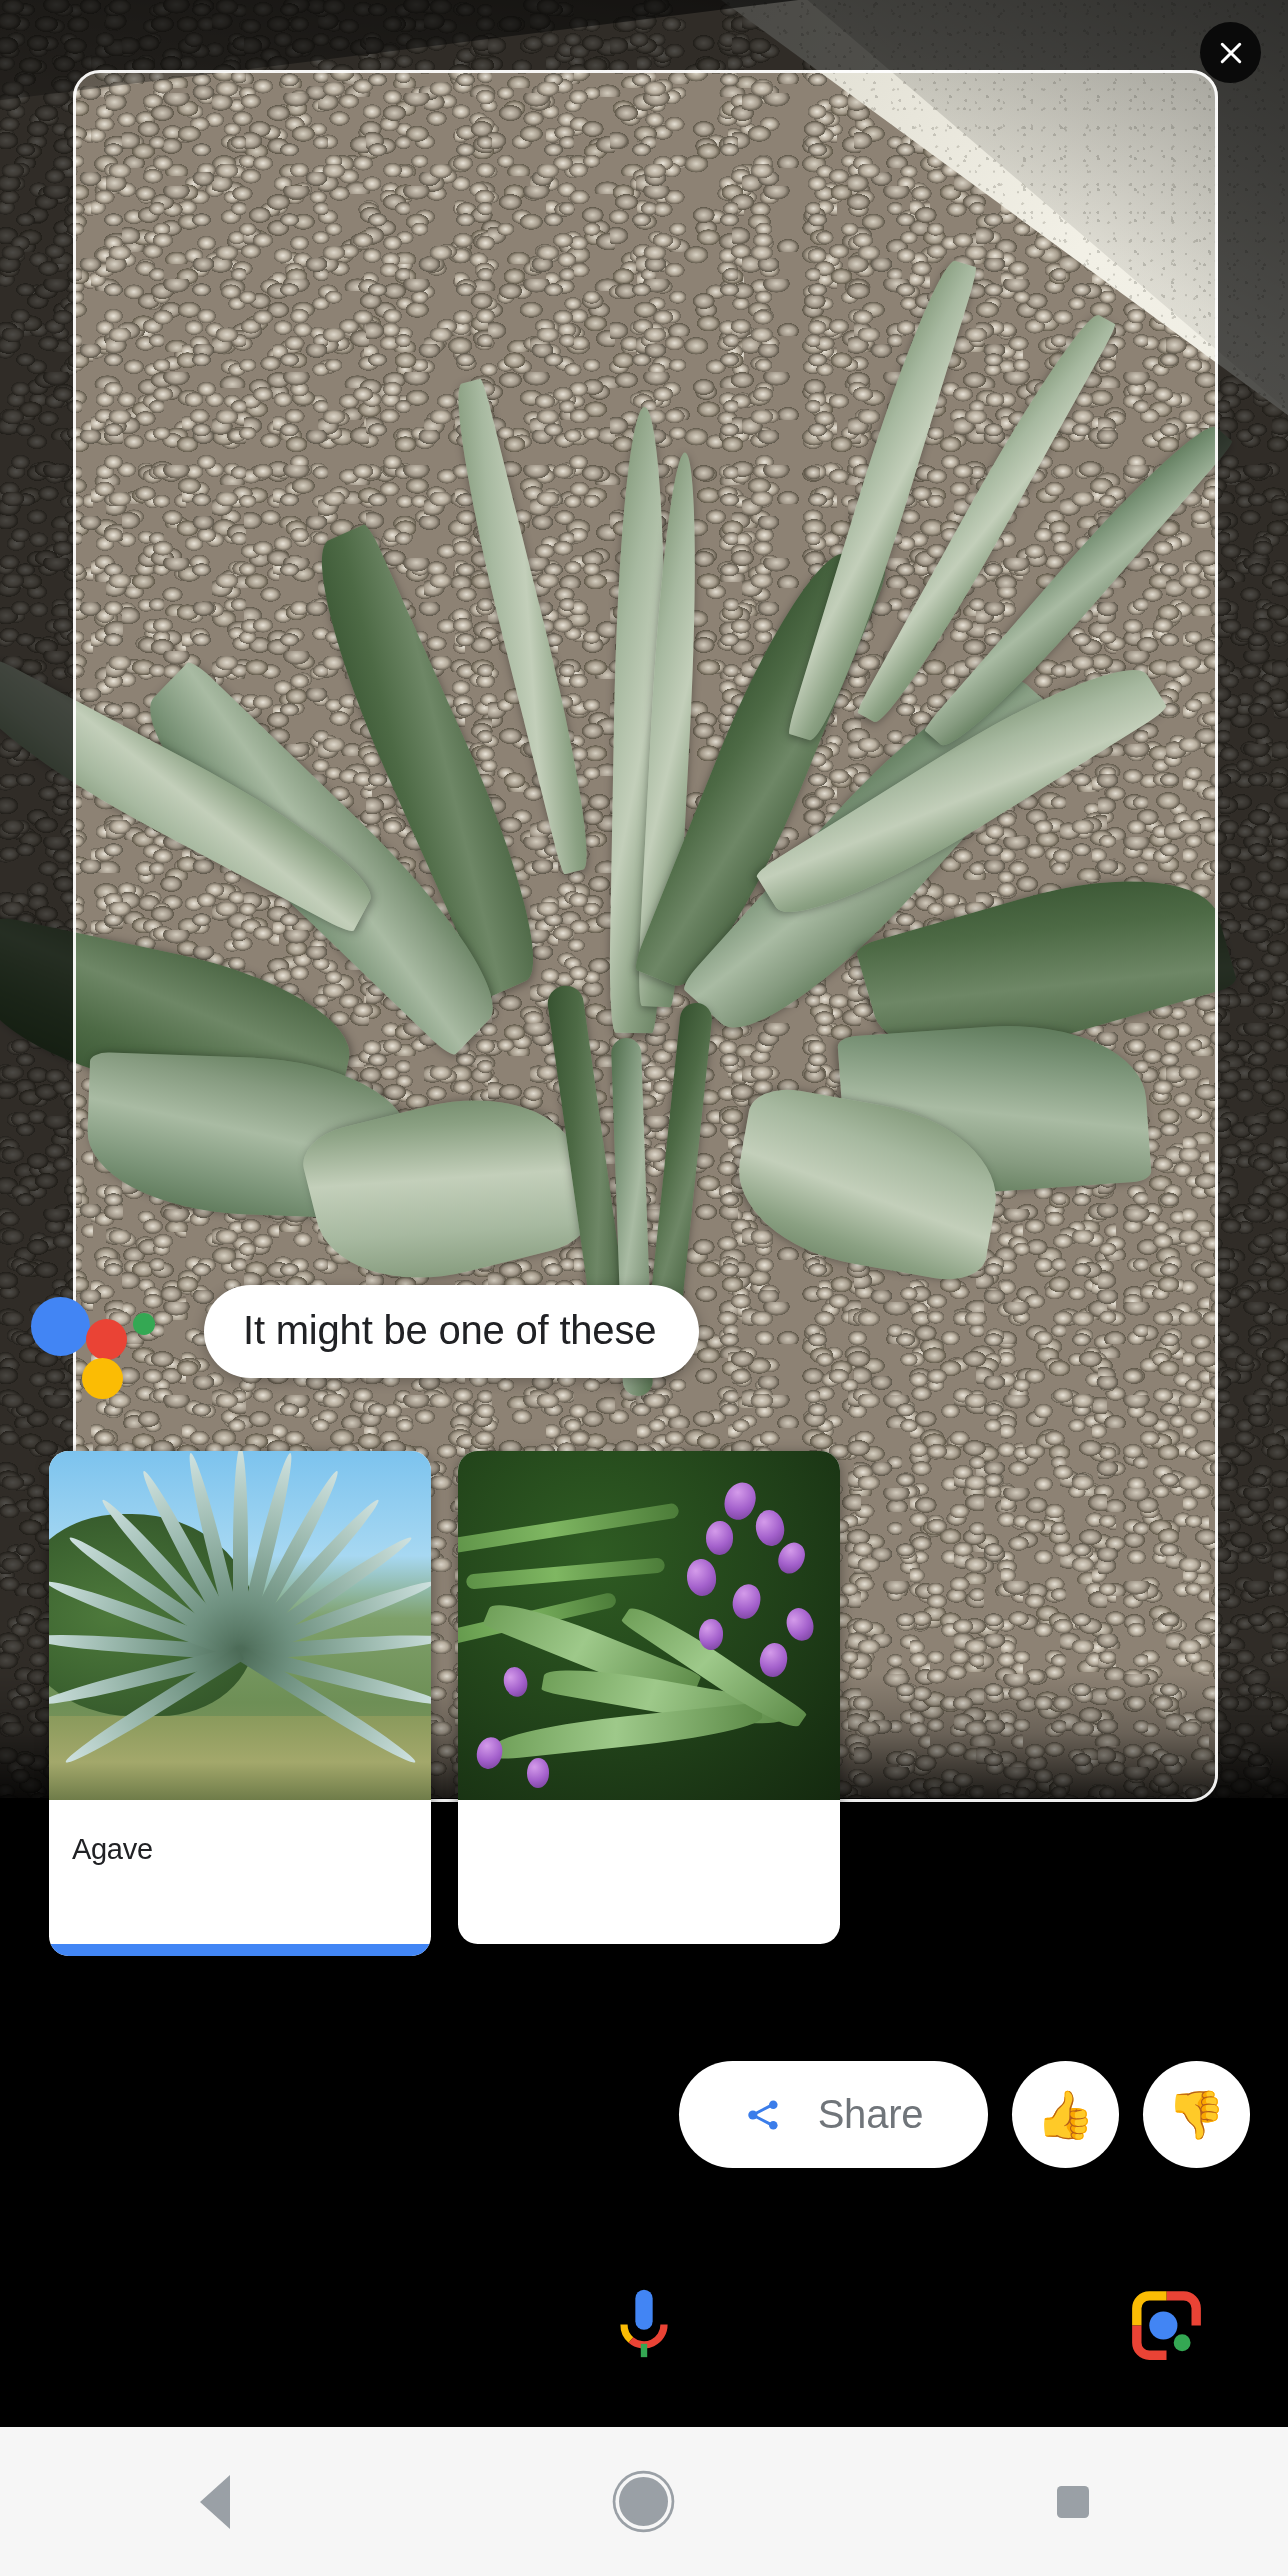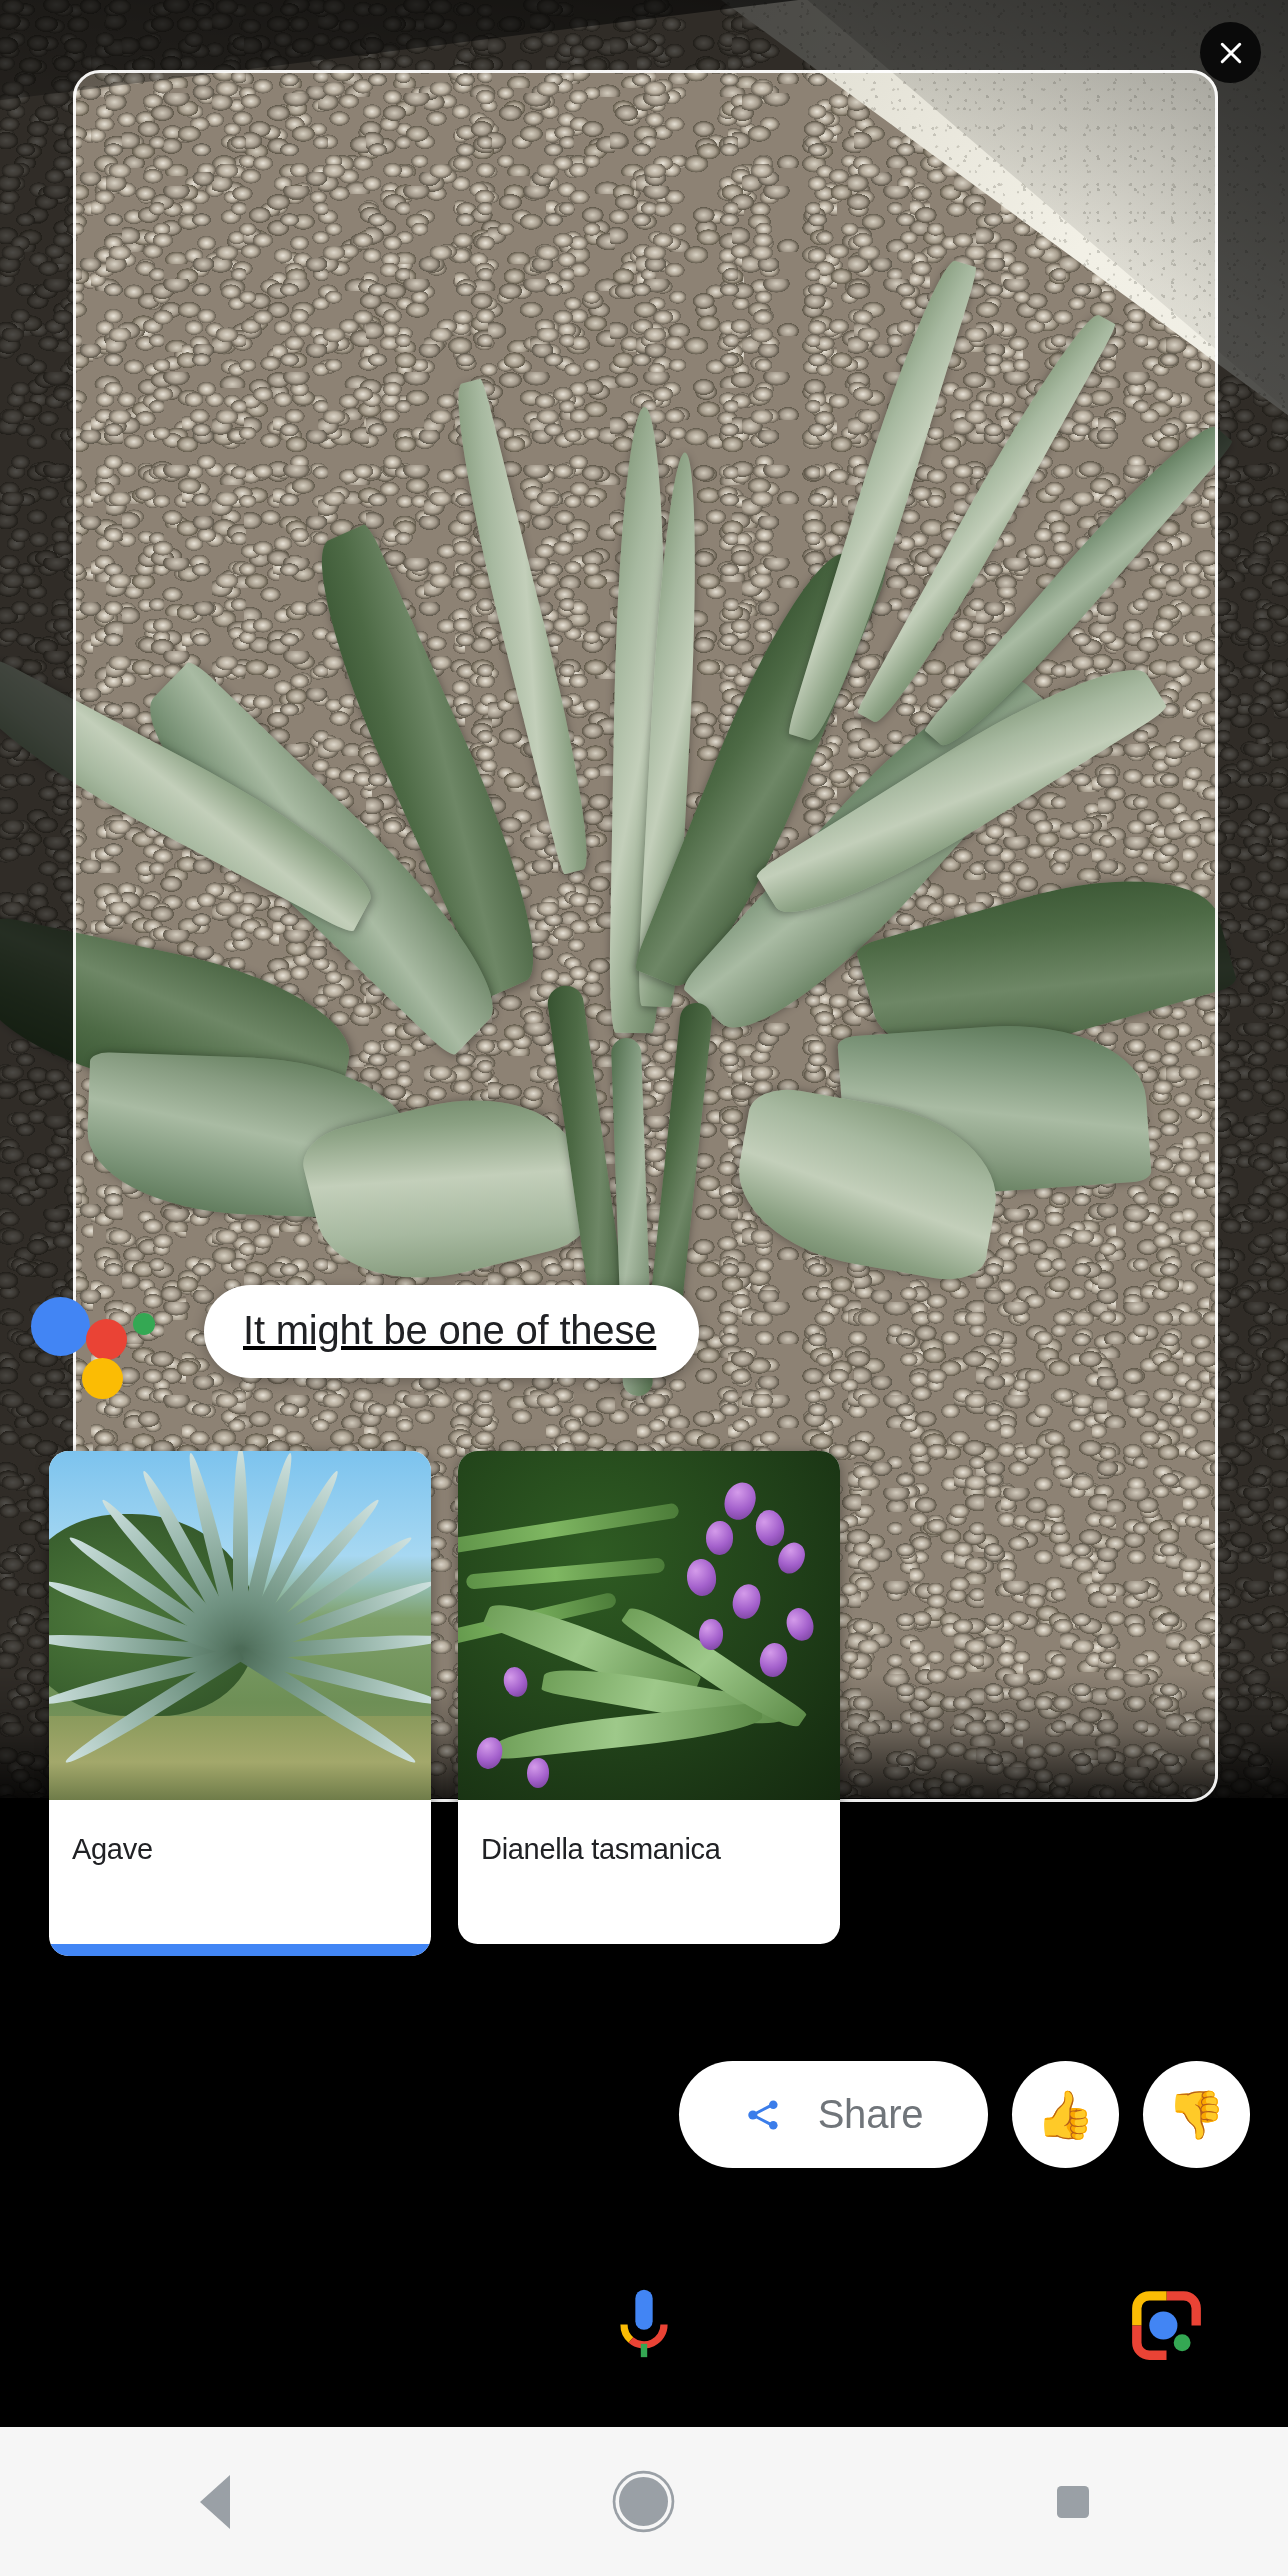--- a/index.html
+++ b/index.html
@@ -139,21 +139,20 @@
   .dot-yellow{left:55px;top:64px;width:41px;height:41px;background:#FBBC04;}
   .dot-green{left:106px;top:19px;width:21.5px;height:21.5px;background:#34A853;}
 
   
   #speech-bubble{
     position:absolute;left:204px;top:1285px;
     background:#fff;border-radius:50px;
     padding:23px 43px 25px 39px;
     box-shadow:0 2.7px 12.5px rgba(0,0,0,.28);
     z-index:31;
-    text-decoration:underline;
   }
   #speech-bubble .txt{
     font-size:40px;color:#202124;line-height:1.12;white-space:nowrap;letter-spacing:-0.2px;
   }
 
   
   #cards{
     position:absolute;left:49px;top:1451px;
     display:flex;gap:27px;z-index:32;
   }
@@ -413,21 +412,20 @@
       <i class="berry" style="left:84%;top:26%;width:25px;height:32px;transform:rotate(24deg);"></i>
       <i class="berry" style="left:60%;top:31%;width:29px;height:37px;transform:rotate(-8deg);"></i>
       <i class="berry" style="left:72%;top:38%;width:27px;height:35px;transform:rotate(14deg);"></i>
       <i class="berry" style="left:86%;top:45%;width:26px;height:33px;transform:rotate(-20deg);"></i>
       <i class="berry" style="left:63%;top:48%;width:24px;height:31px;"></i>
       <i class="berry" style="left:79%;top:55%;width:27px;height:34px;transform:rotate(9deg);"></i>
       <i class="berry" style="left:12%;top:62%;width:23px;height:30px;transform:rotate(-16deg);"></i>
       <i class="berry" style="left:5%;top:82%;width:25px;height:32px;transform:rotate(12deg);"></i>
       <i class="berry" style="left:18%;top:88%;width:22.4px;height:29.5px;"></i>
     </div>
-    <div class="label">Dianella tasmanica</div>
   </div>
 
 </div>
 
 <div id="actions">
 
   <button id="share-btn">
     <svg viewBox="0 0 24 24" aria-hidden="true">
       <circle cx="18.5" cy="5.5" r="2.7" fill="#3B7DEA"></circle>
       <circle cx="18.5" cy="18.5" r="2.7" fill="#3B7DEA"></circle>

